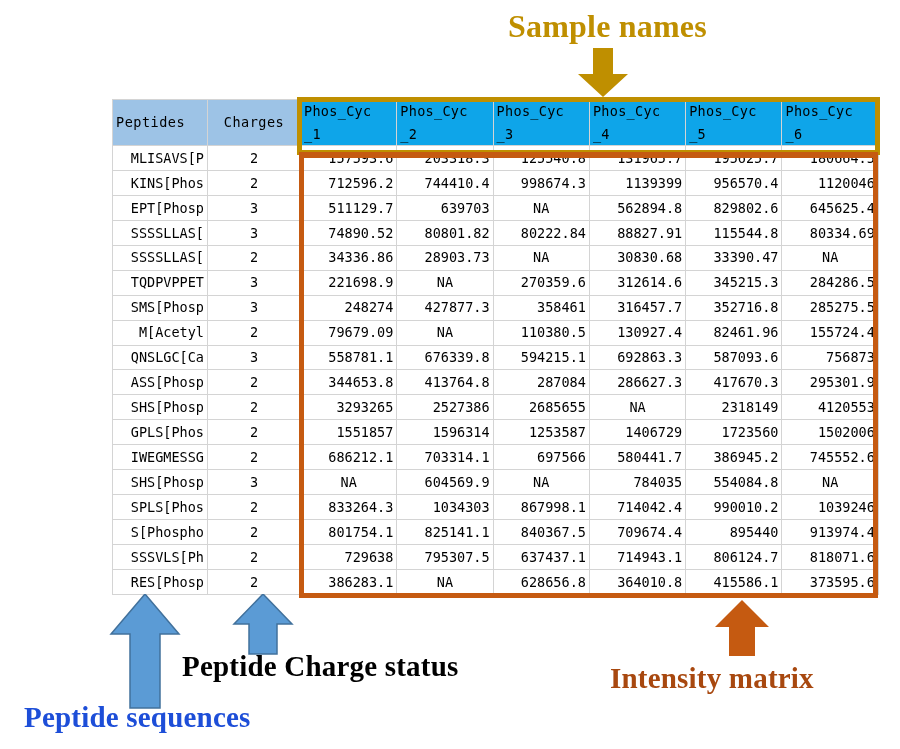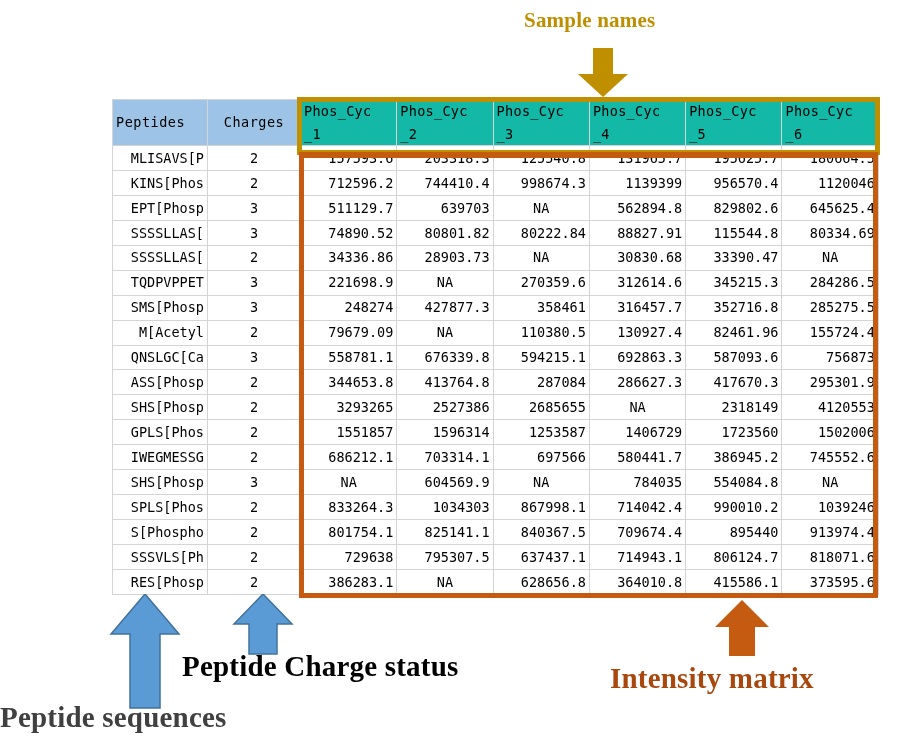--- a/index.html
+++ b/index.html
@@ -19,29 +19,28 @@
   .annot {
     position: absolute;
     font-family: "Liberation Serif", serif;
     font-weight: bold;
     white-space: nowrap;
     letter-spacing: 0.2px;
   }
   #sample-names-label {
     left: 508px;
     top: 8px;
-    font-size: 21px;
+    font-size: 32px;
     color: #bf8f00;
-    margin-left: 16px;
   }
   #peptide-sequences-label {
-    left: 0;
+    left: 24px;
     top: 701px;
     font-size: 29px;
-    color: #404040;
+    color: #1d4ed8;
   }
   #peptide-charge-label {
     left: 182px;
     top: 650px;
     font-size: 29px;
     color: #000000;
   }
   #intensity-matrix-label {
     left: 610px;
     top: 662px;
@@ -89,21 +88,21 @@
     color: #000000;
     font-weight: normal;
     text-align: left;
     height: 54px;
     line-height: 54px;
     vertical-align: middle;
     letter-spacing: 0.5px;
   }
   th.hdr-blue.ctr { text-align: center; }
   th.hdr-yellow {
-    background: #14b8a6;
+    background: #0ea5e9;
     color: #000000;
     font-weight: normal;
     text-align: left;
     height: 54px;
     vertical-align: top;
     padding-top: 5px;
     white-space: normal;
     line-height: 23px;
     letter-spacing: 0.3px;
   }

